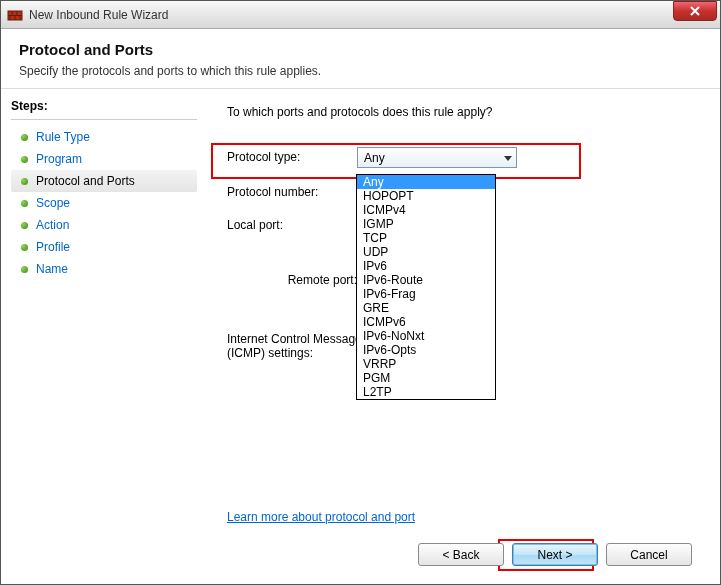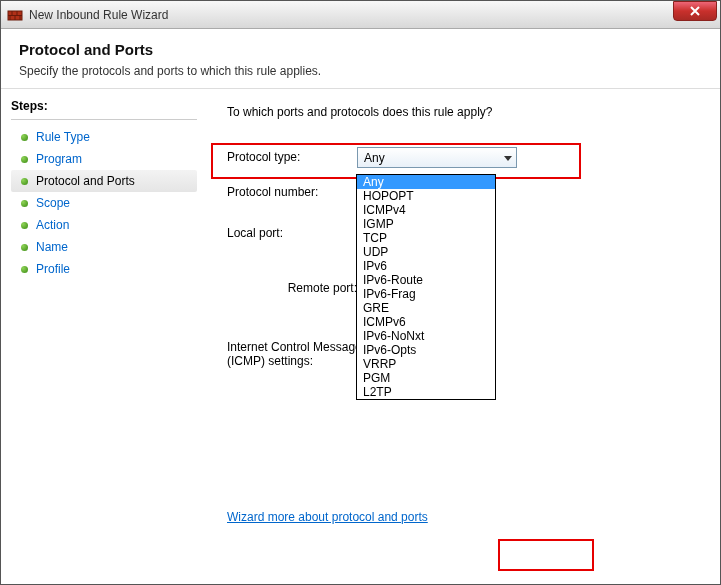--- a/index.html
+++ b/index.html
@@ -263,25 +263,25 @@
         <div class="step">
           <span class="bullet"></span>
           <span>Scope</span>
         </div>
         <div class="step">
           <span class="bullet"></span>
           <span>Action</span>
         </div>
         <div class="step">
           <span class="bullet"></span>
+          <span>Profile</span>
+        </div>
+        <div class="step">
+          <span class="bullet"></span>
           <span>Name</span>
-        </div>
-        <div class="step">
-          <span class="bullet"></span>
-          <span>Profile</span>
         </div>
       </div>
   </div>
 
   <div class="content">
     <div class="prompt">To which ports and protocols does this rule apply?</div>
 
     <div class="red-box1"></div>
 
     <div class="field-row">
@@ -293,21 +293,21 @@
               <path d="M0 0 L8 0 L4 5 Z" fill="#333"></path>
             </svg>
         </span>
       </div>
     </div>
 
     <div class="field-row">
       <div class="field-label">Protocol number:</div>
     </div>
 
-    <div class="field-row" style="margin-top:24px;align-items:flex-end;">
+    <div class="field-row" style="margin-top:16px;align-items:flex-end;">
       <div class="field-label">Local port:</div>
     </div>
 
     <div class="field-row" style="margin-top:38px;text-align:right;">
       <div class="field-label">Remote port:</div>
     </div>
 
     <div class="field-row" style="margin-top:42px;">
       <div class="field-label" style="width:210px;">
         <span>Internet Control Message Protocol</span><br>
@@ -328,19 +328,24 @@
         <div class="opt">GRE</div>
         <div class="opt">ICMPv6</div>
         <div class="opt">IPv6-NoNxt</div>
         <div class="opt">IPv6-Opts</div>
         <div class="opt">VRRP</div>
         <div class="opt">PGM</div>
         <div class="opt">L2TP</div>
       </div>
 
     <div class="learn-more">
-      <span class="link">Wizard more about protocol and ports</span>
+      <span class="link">Learn more about protocol and port</span>
     </div>
 
     <div class="red-box2"></div>
 
+    <div class="footer">
+      <div class="btn">&lt; Back</div>
+      <div class="btn default">Next &gt;</div>
+      <div class="btn">Cancel</div>
+    </div>
   </div>
 </div>
 
 </body></html>

